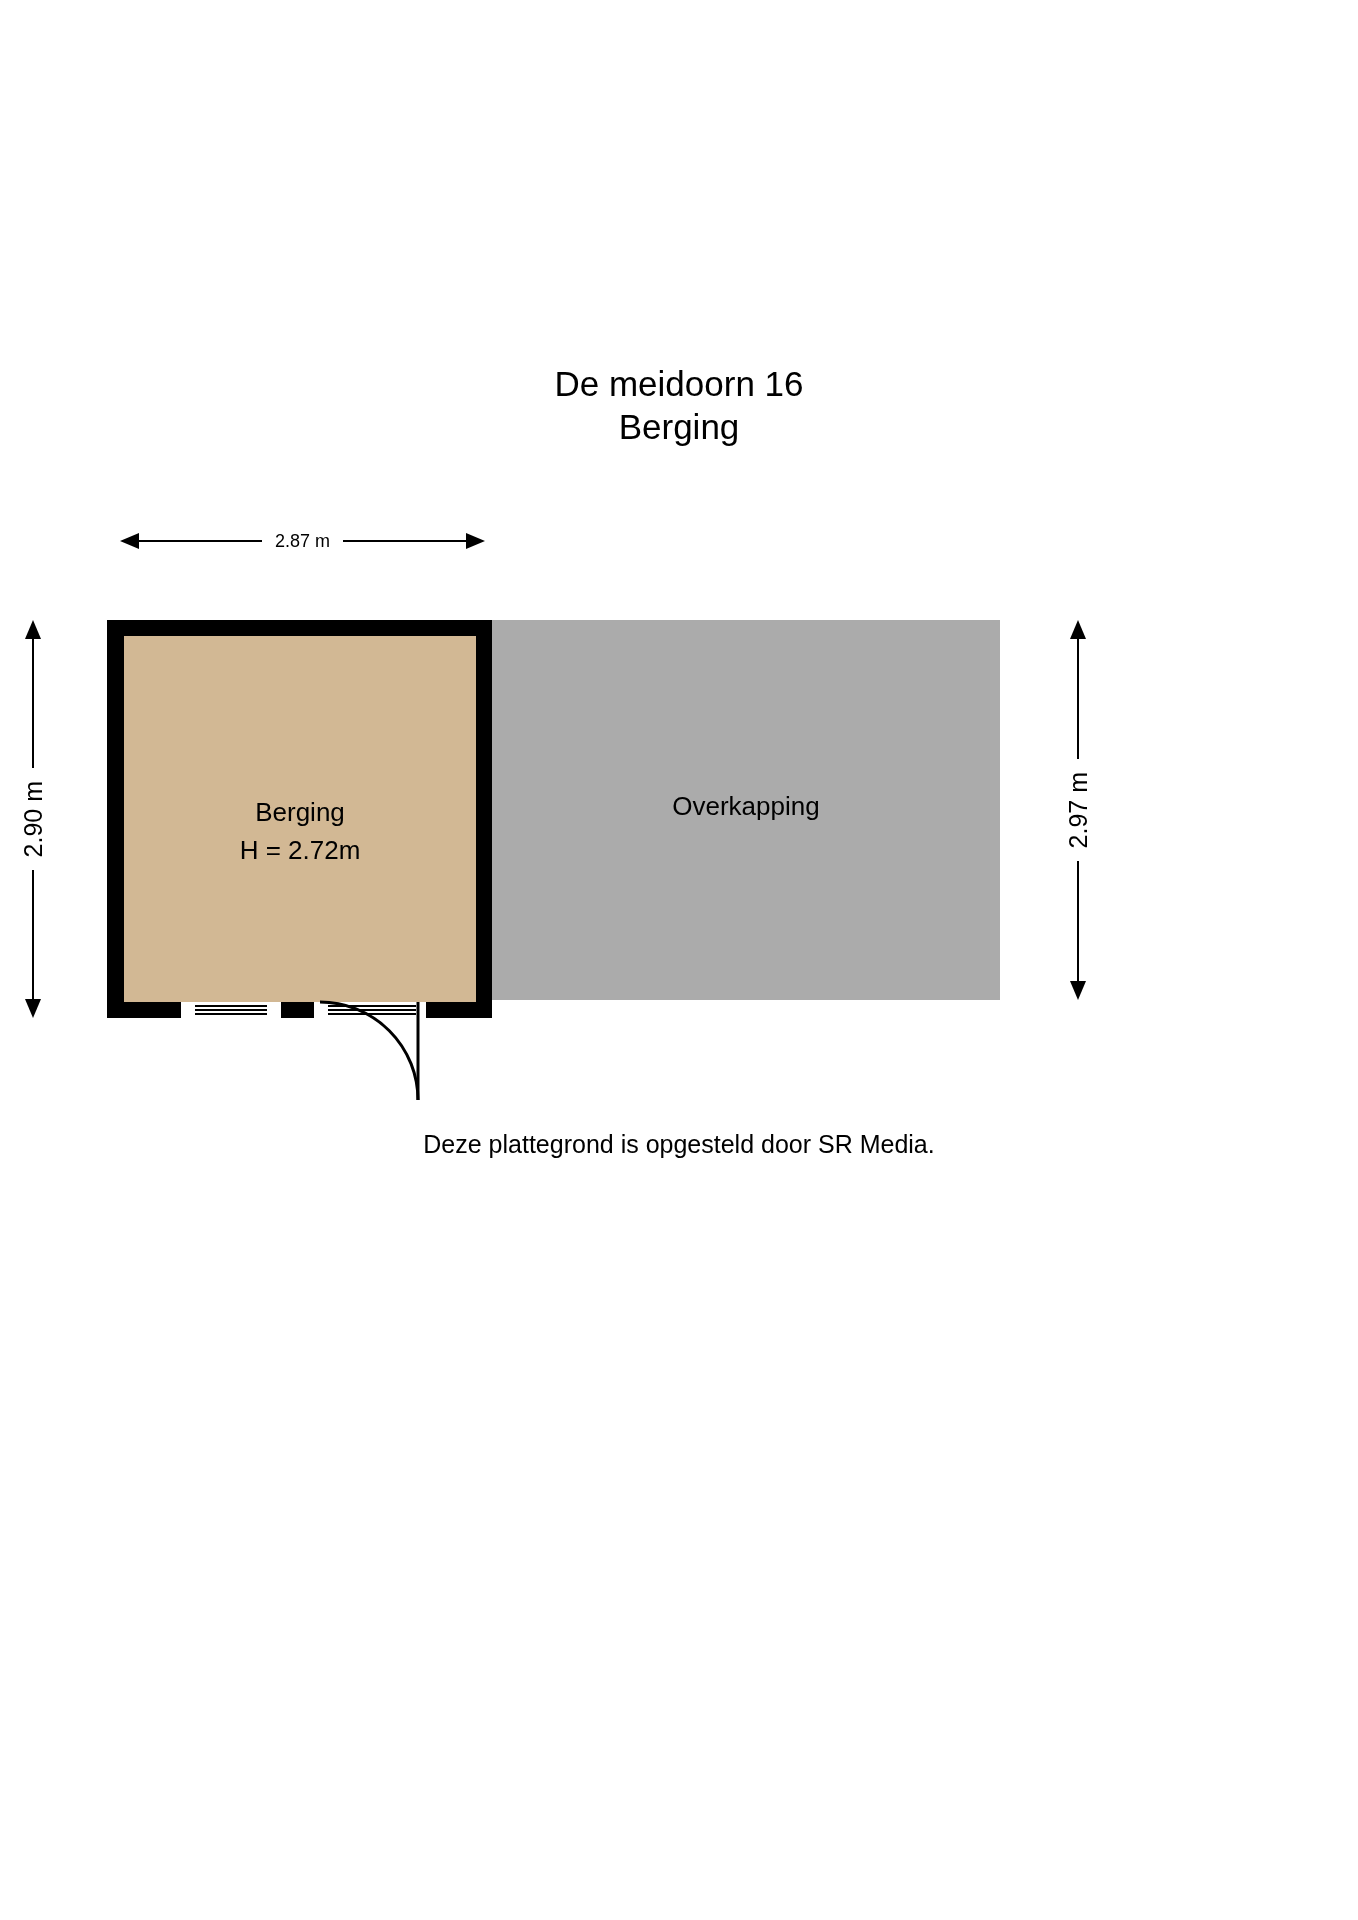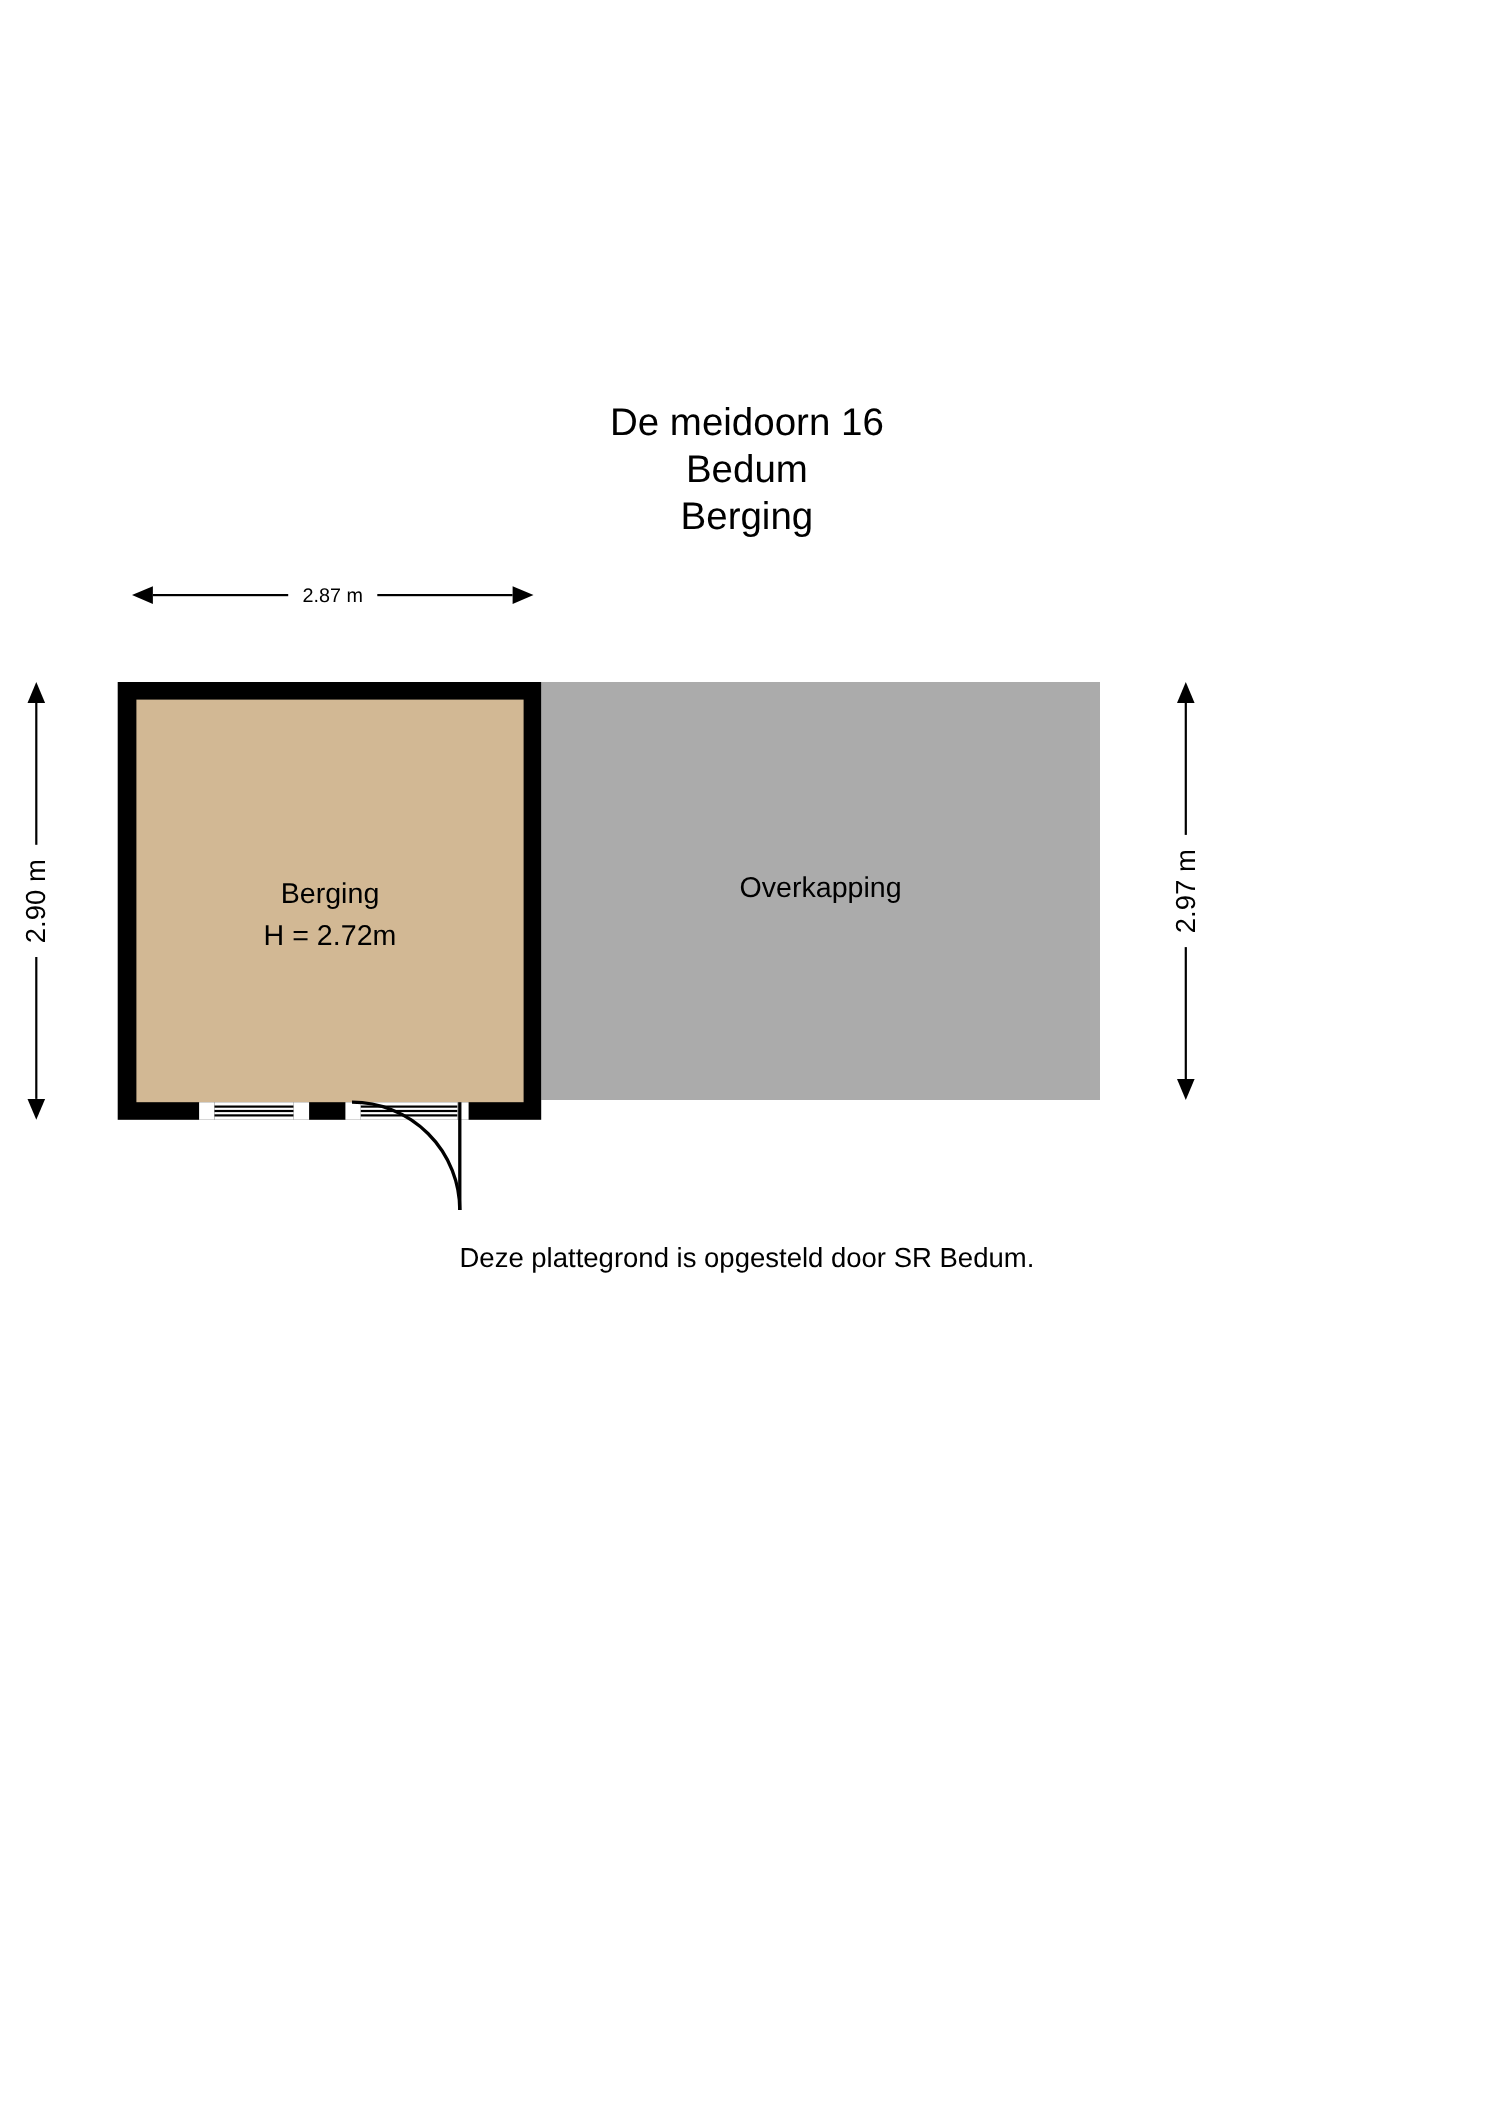--- a/index.html
+++ b/index.html
@@ -51,21 +51,20 @@
   #footer{position:absolute;left:0;top:1128px;width:1358px;text-align:center;}
   #footer .fline{display:block;font-size:25px;line-height:32px;white-space:pre;}
 </style>
 </head>
 <body>
 
 <div class="stage">
 
   <div id="title-block">
     <span class="tline">De meidoorn 16</span>
-    <span class="tline">Bedum</span>
     <span class="tline">Berging</span>
   </div>
 
   <div class="hdim" style="left:120px;top:524px;width:365px;">
     <span class="arrL"></span>
     <span class="bar"></span>
     <span class="txt">2.87 m</span>
     <span class="bar"></span>
     <span class="arrR"></span>
   </div>
@@ -115,16 +114,16 @@
     <span class="gl" style="top:11px;"></span>
   </div>
   <div class="jamb" style="left:416px;top:1002px;width:10px;height:16px;"></div>
 
   <svg id="door-swing" viewBox="0 0 180 120">
     <path d="M 20 2 A 98 98 0 0 1 118 100" fill="none" stroke="#000" stroke-width="3"></path>
     <line x1="118" y1="2" x2="118" y2="100" stroke="#000" stroke-width="3"></line>
   </svg>
 
   <div id="footer">
-    <span class="fline">Deze plattegrond is opgesteld door SR Bedum.</span>
+    <span class="fline">Deze plattegrond is opgesteld door SR Media.</span>
   </div>
 
 </div>
 
 </body></html>

